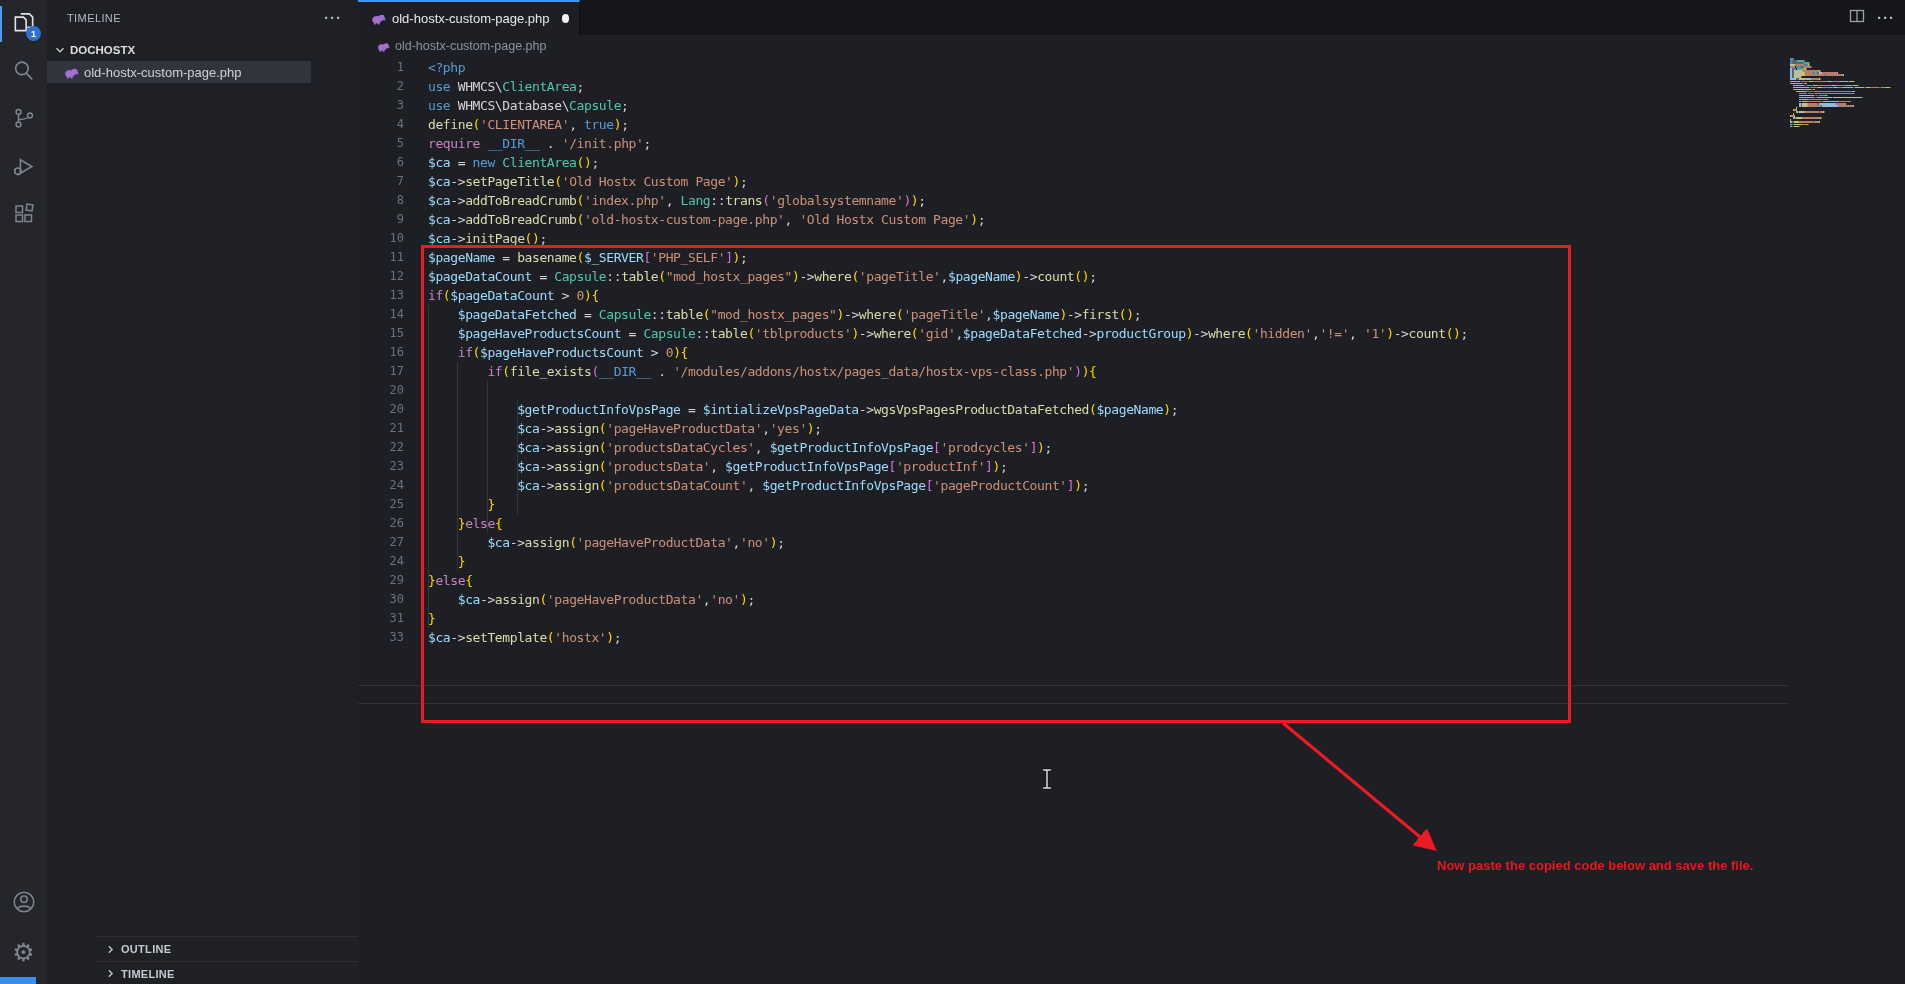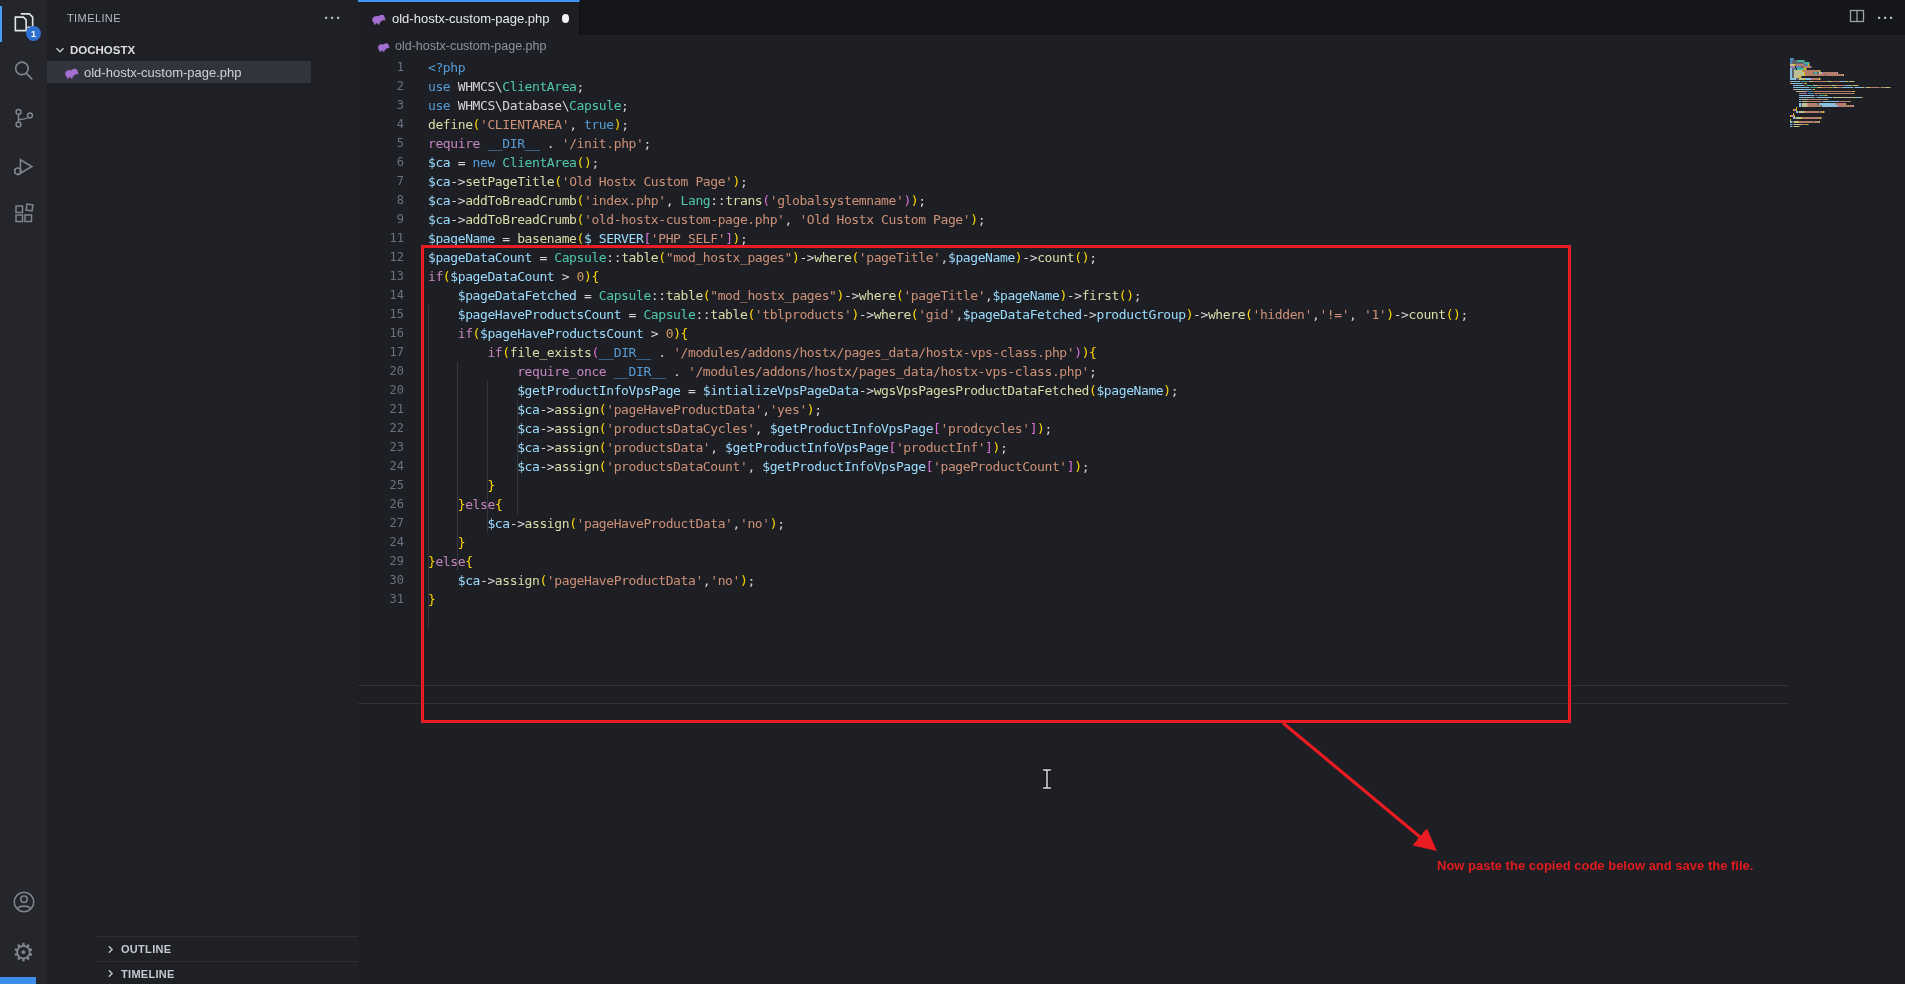--- a/index.html
+++ b/index.html
@@ -240,40 +240,42 @@
   <div id="code-lines" class="abs">
       <div class="code-row"><span class="gutter">1</span><span class="code-text"><span class="tk-kw">&lt;?php</span></span></div>
       <div class="code-row"><span class="gutter">2</span><span class="code-text"><span class="tk-kw">use</span><span class="tk-pl"> WHMCS\</span><span class="tk-cls">ClientArea</span><span class="tk-pl">;</span></span></div>
       <div class="code-row"><span class="gutter">3</span><span class="code-text"><span class="tk-kw">use</span><span class="tk-pl"> WHMCS\Database\</span><span class="tk-cls">Capsule</span><span class="tk-pl">;</span></span></div>
       <div class="code-row"><span class="gutter">4</span><span class="code-text"><span class="tk-fn">define</span><span class="tk-b1">(</span><span class="tk-str">'CLIENTAREA'</span><span class="tk-pl">, </span><span class="tk-kw">true</span><span class="tk-b1">)</span><span class="tk-pl">;</span></span></div>
       <div class="code-row"><span class="gutter">5</span><span class="code-text"><span class="tk-ctl">require</span><span class="tk-pl"> </span><span class="tk-kw">__DIR__</span><span class="tk-pl"> . </span><span class="tk-str">'/init.php'</span><span class="tk-pl">;</span></span></div>
       <div class="code-row"><span class="gutter">6</span><span class="code-text"><span class="tk-var">$ca</span><span class="tk-pl"> = </span><span class="tk-kw">new</span><span class="tk-pl"> </span><span class="tk-cls">ClientArea</span><span class="tk-b1">()</span><span class="tk-pl">;</span></span></div>
       <div class="code-row"><span class="gutter">7</span><span class="code-text"><span class="tk-var">$ca</span><span class="tk-pl">-&gt;</span><span class="tk-fn">setPageTitle</span><span class="tk-b1">(</span><span class="tk-str">'Old Hostx Custom Page'</span><span class="tk-b1">)</span><span class="tk-pl">;</span></span></div>
       <div class="code-row"><span class="gutter">8</span><span class="code-text"><span class="tk-var">$ca</span><span class="tk-pl">-&gt;</span><span class="tk-fn">addToBreadCrumb</span><span class="tk-b1">(</span><span class="tk-str">'index.php'</span><span class="tk-pl">, </span><span class="tk-cls">Lang</span><span class="tk-pl">::</span><span class="tk-fn">trans</span><span class="tk-b2">(</span><span class="tk-str">'globalsystemname'</span><span class="tk-b2">)</span><span class="tk-b1">)</span><span class="tk-pl">;</span></span></div>
       <div class="code-row"><span class="gutter">9</span><span class="code-text"><span class="tk-var">$ca</span><span class="tk-pl">-&gt;</span><span class="tk-fn">addToBreadCrumb</span><span class="tk-b1">(</span><span class="tk-str">'old-hostx-custom-page.php'</span><span class="tk-pl">, </span><span class="tk-str">'Old Hostx Custom Page'</span><span class="tk-b1">)</span><span class="tk-pl">;</span></span></div>
+      <div class="code-row"><span class="gutter">10</span><span class="code-text"><span class="tk-var">$ca</span><span class="tk-pl">-&gt;</span><span class="tk-fn">initPage</span><span class="tk-b1">()</span><span class="tk-pl">;</span></span></div>
       <div class="code-row"><span class="gutter">11</span><span class="code-text"><span class="tk-var">$pageName</span><span class="tk-pl"> = </span><span class="tk-fn">basename</span><span class="tk-b1">(</span><span class="tk-var">$_SERVER</span><span class="tk-b2">[</span><span class="tk-str">'PHP_SELF'</span><span class="tk-b2">]</span><span class="tk-b1">)</span><span class="tk-pl">;</span></span></div>
       <div class="code-row"><span class="gutter">12</span><span class="code-text"><span class="tk-var">$pageDataCount</span><span class="tk-pl"> = </span><span class="tk-cls">Capsule</span><span class="tk-pl">::</span><span class="tk-fn">table</span><span class="tk-b1">(</span><span class="tk-str">"mod_hostx_pages"</span><span class="tk-b1">)</span><span class="tk-pl">-&gt;</span><span class="tk-fn">where</span><span class="tk-b1">(</span><span class="tk-str">'pageTitle'</span><span class="tk-pl">,</span><span class="tk-var">$pageName</span><span class="tk-b1">)</span><span class="tk-pl">-&gt;</span><span class="tk-fn">count</span><span class="tk-b1">()</span><span class="tk-pl">;</span></span></div>
       <div class="code-row"><span class="gutter">13</span><span class="code-text"><span class="tk-ctl">if</span><span class="tk-b1">(</span><span class="tk-var">$pageDataCount</span><span class="tk-pl"> &gt; </span><span class="tk-num">0</span><span class="tk-b1">)</span><span class="tk-b1">{</span></span></div>
       <div class="code-row"><span class="gutter">14</span><span class="code-text"><span class="tk-pl">    </span><span class="tk-var">$pageDataFetched</span><span class="tk-pl"> = </span><span class="tk-cls">Capsule</span><span class="tk-pl">::</span><span class="tk-fn">table</span><span class="tk-b1">(</span><span class="tk-str">"mod_hostx_pages"</span><span class="tk-b1">)</span><span class="tk-pl">-&gt;</span><span class="tk-fn">where</span><span class="tk-b1">(</span><span class="tk-str">'pageTitle'</span><span class="tk-pl">,</span><span class="tk-var">$pageName</span><span class="tk-b1">)</span><span class="tk-pl">-&gt;</span><span class="tk-fn">first</span><span class="tk-b1">()</span><span class="tk-pl">;</span></span></div>
       <div class="code-row"><span class="gutter">15</span><span class="code-text"><span class="tk-pl">    </span><span class="tk-var">$pageHaveProductsCount</span><span class="tk-pl"> = </span><span class="tk-cls">Capsule</span><span class="tk-pl">::</span><span class="tk-fn">table</span><span class="tk-b1">(</span><span class="tk-str">'tblproducts'</span><span class="tk-b1">)</span><span class="tk-pl">-&gt;</span><span class="tk-fn">where</span><span class="tk-b1">(</span><span class="tk-str">'gid'</span><span class="tk-pl">,</span><span class="tk-var">$pageDataFetched</span><span class="tk-pl">-&gt;</span><span class="tk-var">productGroup</span><span class="tk-b1">)</span><span class="tk-pl">-&gt;</span><span class="tk-fn">where</span><span class="tk-b1">(</span><span class="tk-str">'hidden'</span><span class="tk-pl">,</span><span class="tk-str">'!='</span><span class="tk-pl">, </span><span class="tk-str">'1'</span><span class="tk-b1">)</span><span class="tk-pl">-&gt;</span><span class="tk-fn">count</span><span class="tk-b1">()</span><span class="tk-pl">;</span></span></div>
       <div class="code-row"><span class="gutter">16</span><span class="code-text"><span class="tk-pl">    </span><span class="tk-ctl">if</span><span class="tk-b1">(</span><span class="tk-var">$pageHaveProductsCount</span><span class="tk-pl"> &gt; </span><span class="tk-num">0</span><span class="tk-b1">)</span><span class="tk-b1">{</span></span></div>
       <div class="code-row"><span class="gutter">17</span><span class="code-text"><span class="tk-pl">        </span><span class="tk-ctl">if</span><span class="tk-b1">(</span><span class="tk-fn">file_exists</span><span class="tk-b2">(</span><span class="tk-kw">__DIR__</span><span class="tk-pl"> . </span><span class="tk-str">'/modules/addons/hostx/pages_data/hostx-vps-class.php'</span><span class="tk-b2">)</span><span class="tk-b1">)</span><span class="tk-b1">{</span></span></div>
-      <div class="code-row"><span class="gutter">20</span><span class="code-text"><span class="tk-pl">            </span><span class="tk-ctl">require_once</span><span class="tk-pl"> </span><span class="tk-kw">__DIR__</span><span class="tk-pl"> . </span><span class="tk-str">'/modules/addons/hostx/pages_data/hostx-vps-class.php'</span><span class="tk-pl">;</span></span></div>
+      <div class="code-row"><span class="gutter">20</span></div>
       <div class="code-row"><span class="gutter">20</span><span class="code-text"><span class="tk-pl">            </span><span class="tk-var">$getProductInfoVpsPage</span><span class="tk-pl"> = </span><span class="tk-var">$intializeVpsPageData</span><span class="tk-pl">-&gt;</span><span class="tk-fn">wgsVpsPagesProductDataFetched</span><span class="tk-b1">(</span><span class="tk-var">$pageName</span><span class="tk-b1">)</span><span class="tk-pl">;</span></span></div>
       <div class="code-row"><span class="gutter">21</span><span class="code-text"><span class="tk-pl">            </span><span class="tk-var">$ca</span><span class="tk-pl">-&gt;</span><span class="tk-fn">assign</span><span class="tk-b1">(</span><span class="tk-str">'pageHaveProductData'</span><span class="tk-pl">,</span><span class="tk-str">'yes'</span><span class="tk-b1">)</span><span class="tk-pl">;</span></span></div>
       <div class="code-row"><span class="gutter">22</span><span class="code-text"><span class="tk-pl">            </span><span class="tk-var">$ca</span><span class="tk-pl">-&gt;</span><span class="tk-fn">assign</span><span class="tk-b1">(</span><span class="tk-str">'productsDataCycles'</span><span class="tk-pl">, </span><span class="tk-var">$getProductInfoVpsPage</span><span class="tk-b2">[</span><span class="tk-str">'prodcycles'</span><span class="tk-b2">]</span><span class="tk-b1">)</span><span class="tk-pl">;</span></span></div>
       <div class="code-row"><span class="gutter">23</span><span class="code-text"><span class="tk-pl">            </span><span class="tk-var">$ca</span><span class="tk-pl">-&gt;</span><span class="tk-fn">assign</span><span class="tk-b1">(</span><span class="tk-str">'productsData'</span><span class="tk-pl">, </span><span class="tk-var">$getProductInfoVpsPage</span><span class="tk-b2">[</span><span class="tk-str">'productInf'</span><span class="tk-b2">]</span><span class="tk-b1">)</span><span class="tk-pl">;</span></span></div>
       <div class="code-row"><span class="gutter">24</span><span class="code-text"><span class="tk-pl">            </span><span class="tk-var">$ca</span><span class="tk-pl">-&gt;</span><span class="tk-fn">assign</span><span class="tk-b1">(</span><span class="tk-str">'productsDataCount'</span><span class="tk-pl">, </span><span class="tk-var">$getProductInfoVpsPage</span><span class="tk-b2">[</span><span class="tk-str">'pageProductCount'</span><span class="tk-b2">]</span><span class="tk-b1">)</span><span class="tk-pl">;</span></span></div>
       <div class="code-row"><span class="gutter">25</span><span class="code-text"><span class="tk-pl">        </span><span class="tk-b1">}</span></span></div>
       <div class="code-row"><span class="gutter">26</span><span class="code-text"><span class="tk-pl">    </span><span class="tk-b1">}</span><span class="tk-ctl">else</span><span class="tk-b1">{</span></span></div>
       <div class="code-row"><span class="gutter">27</span><span class="code-text"><span class="tk-pl">        </span><span class="tk-var">$ca</span><span class="tk-pl">-&gt;</span><span class="tk-fn">assign</span><span class="tk-b1">(</span><span class="tk-str">'pageHaveProductData'</span><span class="tk-pl">,</span><span class="tk-str">'no'</span><span class="tk-b1">)</span><span class="tk-pl">;</span></span></div>
       <div class="code-row"><span class="gutter">24</span><span class="code-text"><span class="tk-pl">    </span><span class="tk-b1">}</span></span></div>
       <div class="code-row"><span class="gutter">29</span><span class="code-text"><span class="tk-b1">}</span><span class="tk-ctl">else</span><span class="tk-b1">{</span></span></div>
       <div class="code-row"><span class="gutter">30</span><span class="code-text"><span class="tk-pl">    </span><span class="tk-var">$ca</span><span class="tk-pl">-&gt;</span><span class="tk-fn">assign</span><span class="tk-b1">(</span><span class="tk-str">'pageHaveProductData'</span><span class="tk-pl">,</span><span class="tk-str">'no'</span><span class="tk-b1">)</span><span class="tk-pl">;</span></span></div>
       <div class="code-row"><span class="gutter">31</span><span class="code-text"><span class="tk-b1">}</span></span></div>
+      <div class="code-row"><span class="gutter">33</span><span class="code-text"><span class="tk-var">$ca</span><span class="tk-pl">-&gt;</span><span class="tk-fn">setTemplate</span><span class="tk-b1">(</span><span class="tk-str">'hostx'</span><span class="tk-b1">)</span><span class="tk-pl">;</span></span></div>
     </div>
   <div id="minimap" class="abs">
       <div class="mm-line"><span class="mm-seg" style="width: 3.6px; background: rgb(86, 156, 214); opacity: 0.85;"></span></div>
       <div class="mm-line"><span class="mm-seg" style="width: 2.16px; background: rgb(86, 156, 214); opacity: 0.85;"></span><span class="mm-seg" style="width: 5.04px; background: rgba(171, 178, 191, 0.55); opacity: 0.85;"></span><span class="mm-seg" style="width: 7.2px; background: rgb(78, 201, 176); opacity: 0.85;"></span><span class="mm-seg" style="width: 0.72px; background: rgba(171, 178, 191, 0.55); opacity: 0.85;"></span></div>
       <div class="mm-line"><span class="mm-seg" style="width: 2.16px; background: rgb(86, 156, 214); opacity: 0.85;"></span><span class="mm-seg" style="width: 11.52px; background: rgba(171, 178, 191, 0.55); opacity: 0.85;"></span><span class="mm-seg" style="width: 5.04px; background: rgb(78, 201, 176); opacity: 0.85;"></span><span class="mm-seg" style="width: 0.72px; background: rgba(171, 178, 191, 0.55); opacity: 0.85;"></span></div>
       <div class="mm-line"><span class="mm-seg" style="width: 4.32px; background: rgb(220, 220, 170); opacity: 0.85;"></span><span class="mm-seg" style="width: 0.72px; background: rgb(255, 215, 0); opacity: 0.85;"></span><span class="mm-seg" style="width: 8.64px; background: rgb(206, 145, 120); opacity: 0.85;"></span><span class="mm-seg" style="width: 1.44px; background: rgba(171, 178, 191, 0.55); opacity: 0.85;"></span><span class="mm-seg" style="width: 2.88px; background: rgb(86, 156, 214); opacity: 0.85;"></span><span class="mm-seg" style="width: 0.72px; background: rgb(255, 215, 0); opacity: 0.85;"></span><span class="mm-seg" style="width: 0.72px; background: rgba(171, 178, 191, 0.55); opacity: 0.85;"></span></div>
       <div class="mm-line"><span class="mm-seg" style="width: 5.04px; background: rgb(197, 134, 192); opacity: 0.85;"></span><span class="mm-seg" style="width: 0.72px; background: transparent; opacity: 0.85;"></span><span class="mm-seg" style="width: 5.04px; background: rgb(86, 156, 214); opacity: 0.85;"></span><span class="mm-seg" style="width: 2.16px; background: rgba(171, 178, 191, 0.55); opacity: 0.85;"></span><span class="mm-seg" style="width: 7.92px; background: rgb(206, 145, 120); opacity: 0.85;"></span><span class="mm-seg" style="width: 0.72px; background: rgba(171, 178, 191, 0.55); opacity: 0.85;"></span></div>
       <div class="mm-line"><span class="mm-seg" style="width: 2.16px; background: rgb(156, 220, 254); opacity: 0.85;"></span><span class="mm-seg" style="width: 2.16px; background: rgba(171, 178, 191, 0.55); opacity: 0.85;"></span><span class="mm-seg" style="width: 2.16px; background: rgb(86, 156, 214); opacity: 0.85;"></span><span class="mm-seg" style="width: 0.72px; background: transparent; opacity: 0.85;"></span><span class="mm-seg" style="width: 7.2px; background: rgb(78, 201, 176); opacity: 0.85;"></span><span class="mm-seg" style="width: 1.44px; background: rgb(255, 215, 0); opacity: 0.85;"></span><span class="mm-seg" style="width: 0.72px; background: rgba(171, 178, 191, 0.55); opacity: 0.85;"></span></div>
       <div class="mm-line"><span class="mm-seg" style="width: 2.16px; background: rgb(156, 220, 254); opacity: 0.85;"></span><span class="mm-seg" style="width: 1.44px; background: rgba(171, 178, 191, 0.55); opacity: 0.85;"></span><span class="mm-seg" style="width: 8.64px; background: rgb(220, 220, 170); opacity: 0.85;"></span><span class="mm-seg" style="width: 0.72px; background: rgb(255, 215, 0); opacity: 0.85;"></span><span class="mm-seg" style="width: 16.56px; background: rgb(206, 145, 120); opacity: 0.85;"></span><span class="mm-seg" style="width: 0.72px; background: rgb(255, 215, 0); opacity: 0.85;"></span><span class="mm-seg" style="width: 0.72px; background: rgba(171, 178, 191, 0.55); opacity: 0.85;"></span></div>
       <div class="mm-line"><span class="mm-seg" style="width: 2.16px; background: rgb(156, 220, 254); opacity: 0.85;"></span><span class="mm-seg" style="width: 1.44px; background: rgba(171, 178, 191, 0.55); opacity: 0.85;"></span><span class="mm-seg" style="width: 10.8px; background: rgb(220, 220, 170); opacity: 0.85;"></span><span class="mm-seg" style="width: 0.72px; background: rgb(255, 215, 0); opacity: 0.85;"></span><span class="mm-seg" style="width: 7.92px; background: rgb(206, 145, 120); opacity: 0.85;"></span><span class="mm-seg" style="width: 1.44px; background: rgba(171, 178, 191, 0.55); opacity: 0.85;"></span><span class="mm-seg" style="width: 2.88px; background: rgb(78, 201, 176); opacity: 0.85;"></span><span class="mm-seg" style="width: 1.44px; background: rgba(171, 178, 191, 0.55); opacity: 0.85;"></span><span class="mm-seg" style="width: 3.6px; background: rgb(220, 220, 170); opacity: 0.85;"></span><span class="mm-seg" style="width: 0.72px; background: rgb(218, 112, 214); opacity: 0.85;"></span><span class="mm-seg" style="width: 12.96px; background: rgb(206, 145, 120); opacity: 0.85;"></span><span class="mm-seg" style="width: 0.72px; background: rgb(218, 112, 214); opacity: 0.85;"></span><span class="mm-seg" style="width: 0.72px; background: rgb(255, 215, 0); opacity: 0.85;"></span><span class="mm-seg" style="width: 0.72px; background: rgba(171, 178, 191, 0.55); opacity: 0.85;"></span></div>

